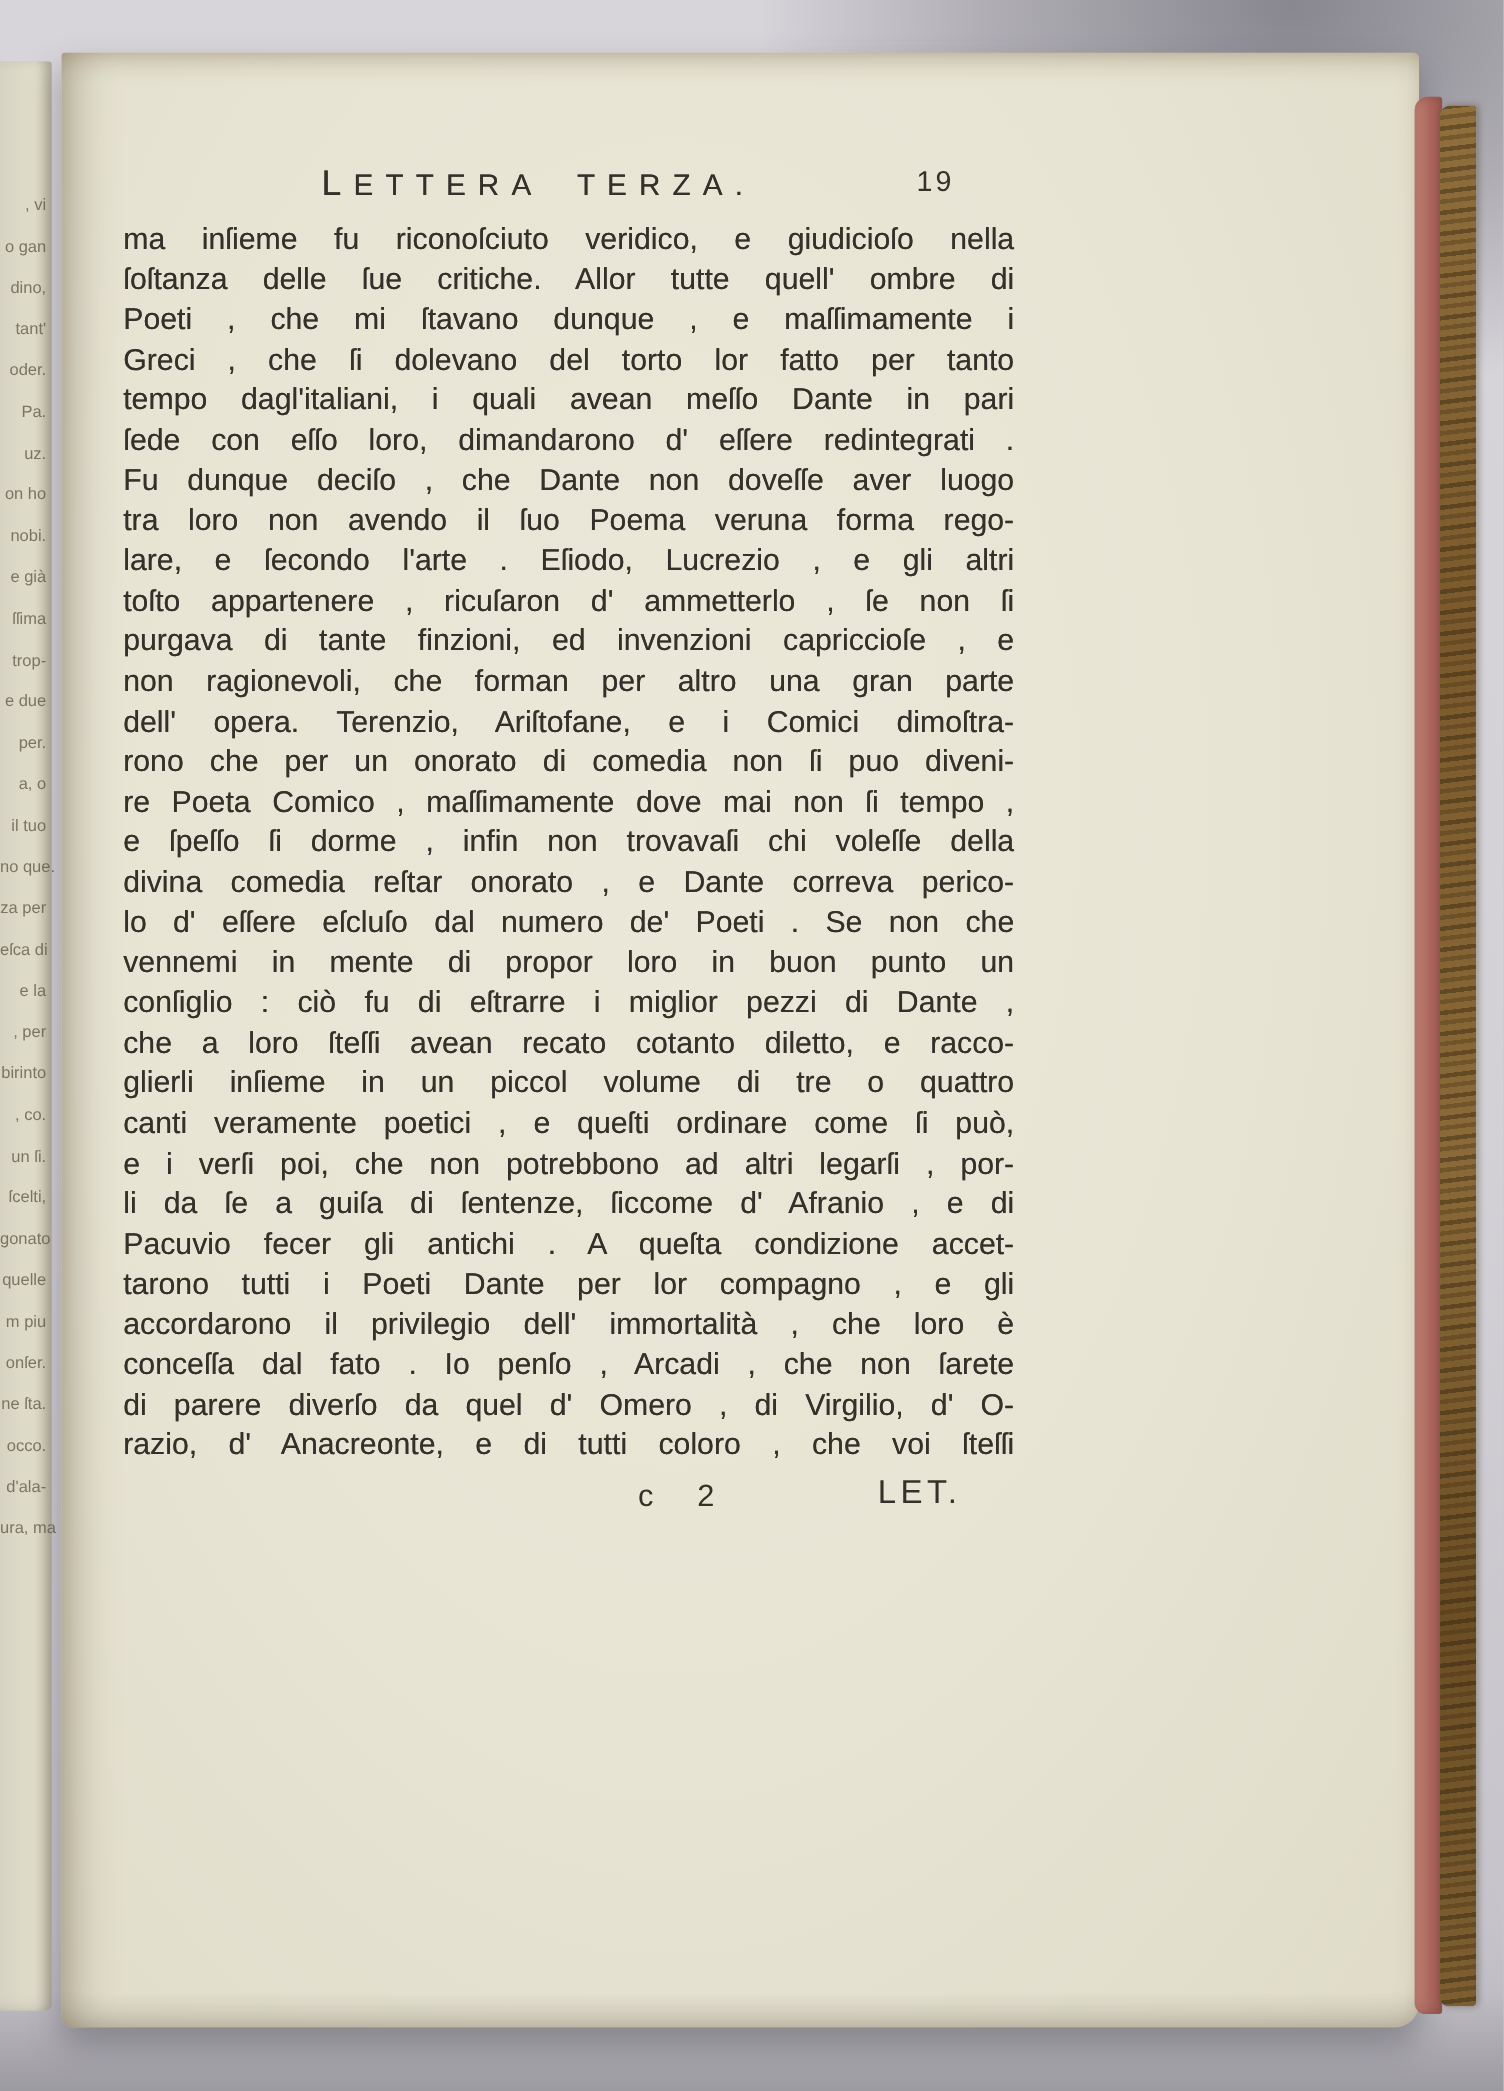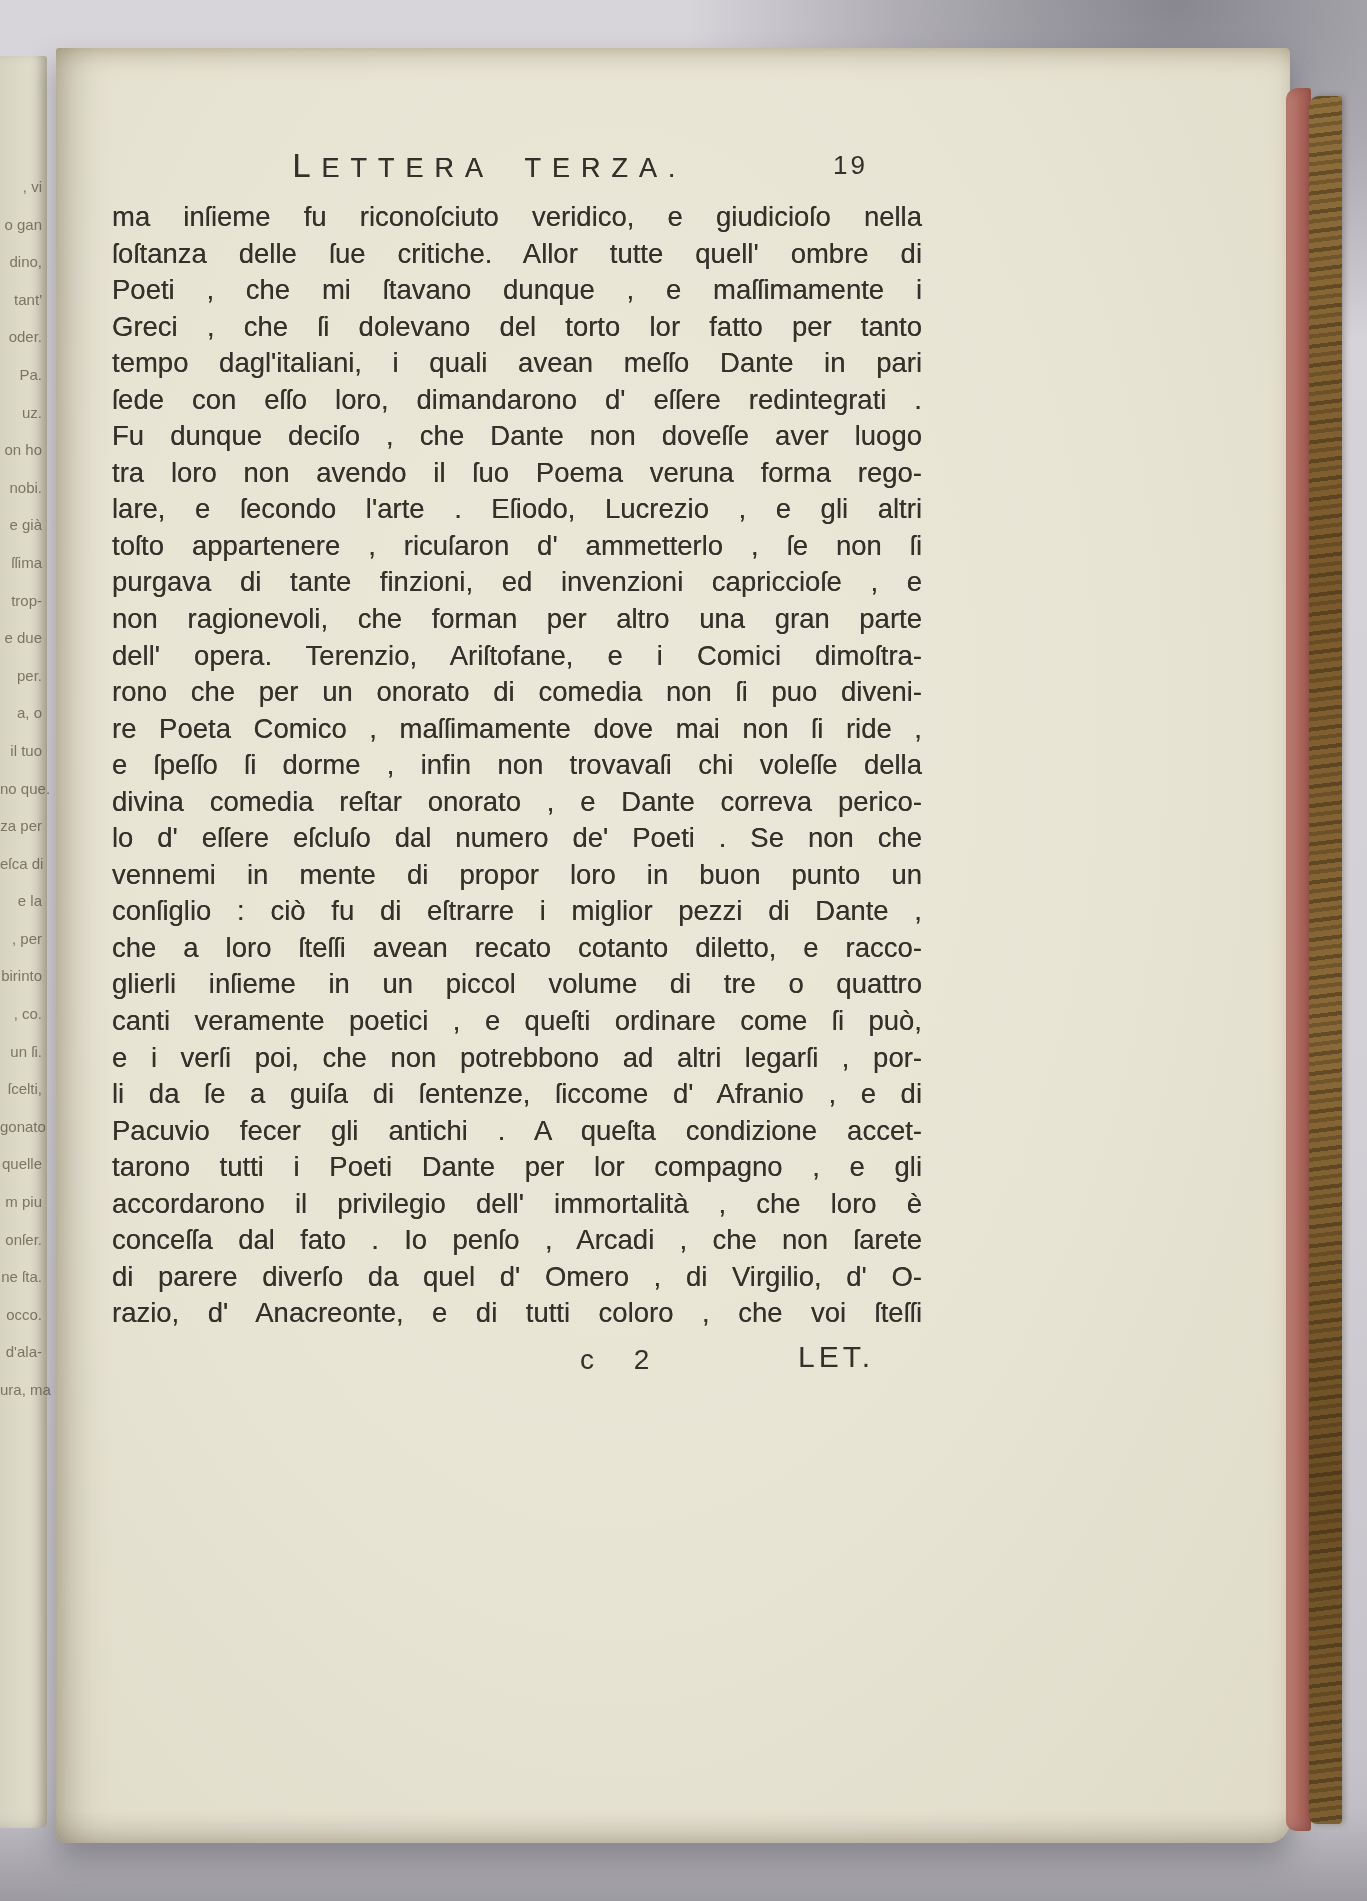--- a/index.html
+++ b/index.html
@@ -131,21 +131,21 @@
           <div class="line">tempo dagl'italiani, i quali avean meſſo Dante in pari</div>
           <div class="line">ſede con eſſo loro, dimandarono d' eſſere redintegrati .</div>
           <div class="line">Fu dunque deciſo , che Dante non doveſſe aver luogo</div>
           <div class="line">tra loro non avendo il ſuo Poema veruna forma rego-</div>
           <div class="line">lare, e ſecondo l'arte . Eſiodo, Lucrezio , e gli altri</div>
           <div class="line">toſto appartenere , ricuſaron d' ammetterlo , ſe non ſi</div>
           <div class="line">purgava di tante finzioni, ed invenzioni capriccioſe , e</div>
           <div class="line">non ragionevoli, che forman per altro una gran parte</div>
           <div class="line">dell' opera. Terenzio, Ariſtofane, e i Comici dimoſtra-</div>
           <div class="line">rono che per un onorato di comedia non ſi puo diveni-</div>
-          <div class="line">re Poeta Comico , maſſimamente dove mai non ſi ride ,</div>
+          <div class="line">re Poeta Comico , maſſimamente dove mai non ſi tempo ,</div>
           <div class="line">e ſpeſſo ſi dorme , infin non trovavaſi chi voleſſe della</div>
           <div class="line">divina comedia reſtar onorato , e Dante correva perico-</div>
           <div class="line">lo d' eſſere eſcluſo dal numero de' Poeti . Se non che</div>
           <div class="line">vennemi in mente di propor loro in buon punto un</div>
           <div class="line">conſiglio : ciò fu di eſtrarre i miglior pezzi di Dante ,</div>
           <div class="line">che a loro ſteſſi avean recato cotanto diletto, e racco-</div>
           <div class="line">glierli inſieme in un piccol volume di tre o quattro</div>
           <div class="line">canti veramente poetici , e queſti ordinare come ſi può,</div>
           <div class="line">e i verſi poi, che non potrebbono ad altri legarſi , por-</div>
           <div class="line">li da ſe a guiſa di ſentenze, ſiccome d' Afranio , e di</div>

